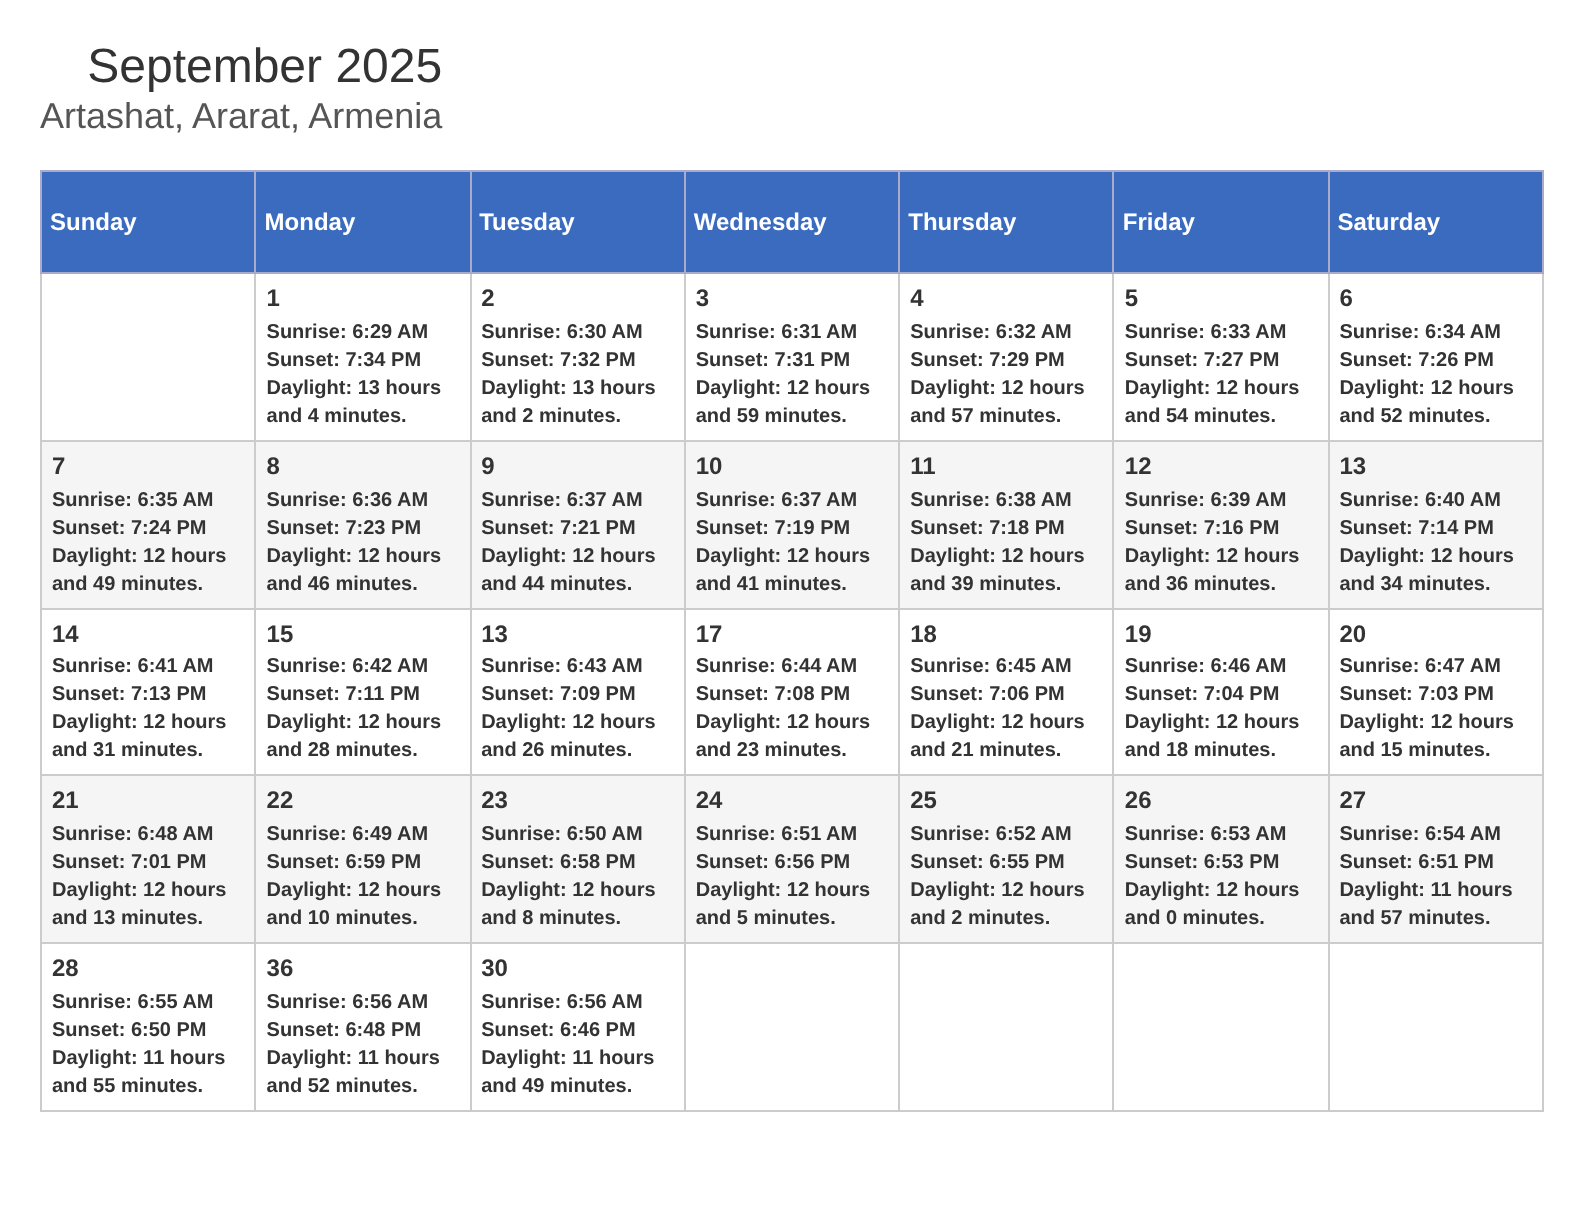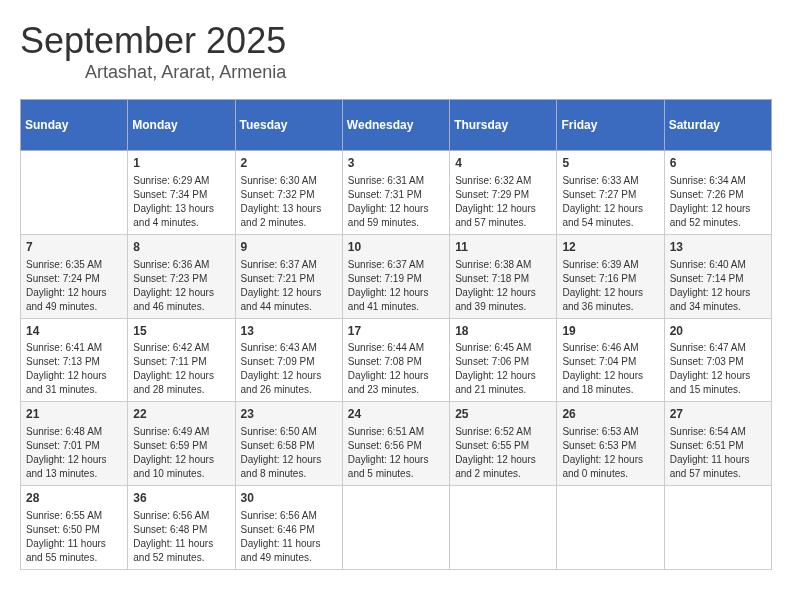--- a/index.html
+++ b/index.html
@@ -27,21 +27,21 @@
       line-height: 1.1;
     }
     .logo-general { color: #333; }
     .logo-blue { color: #1a6abf; }
     .logo-icon {
       width: 24px;
       height: 24px;
     }
     .title-block { text-align: right; }
     .month-title {
-      font-size: 36px;
+      font-size: 24px;
       font-weight: normal;
       color: #333;
     }
     .subtitle {
       font-size: 18px;
       color: #555;
     }
     table {
       width: 100%;
       border-collapse: collapse;
@@ -67,20 +67,21 @@
     }
     .day-number {
       font-weight: bold;
       font-size: 12px;
       display: block;
       margin-bottom: 2px;
     }
     .day-info {
       font-size: 10px;
       color: #333;
+      font-weight: bold;
     }
     .empty-cell { background: #fafafa; }
     tbody tr:nth-child(odd) td { background-color: #fff; }
     tbody tr:nth-child(even) td { background-color: #f5f5f5; }
     tbody tr td.empty-cell { background-color: inherit; }
   </style>
 </head>
 <body>
 
 <div class="header">

